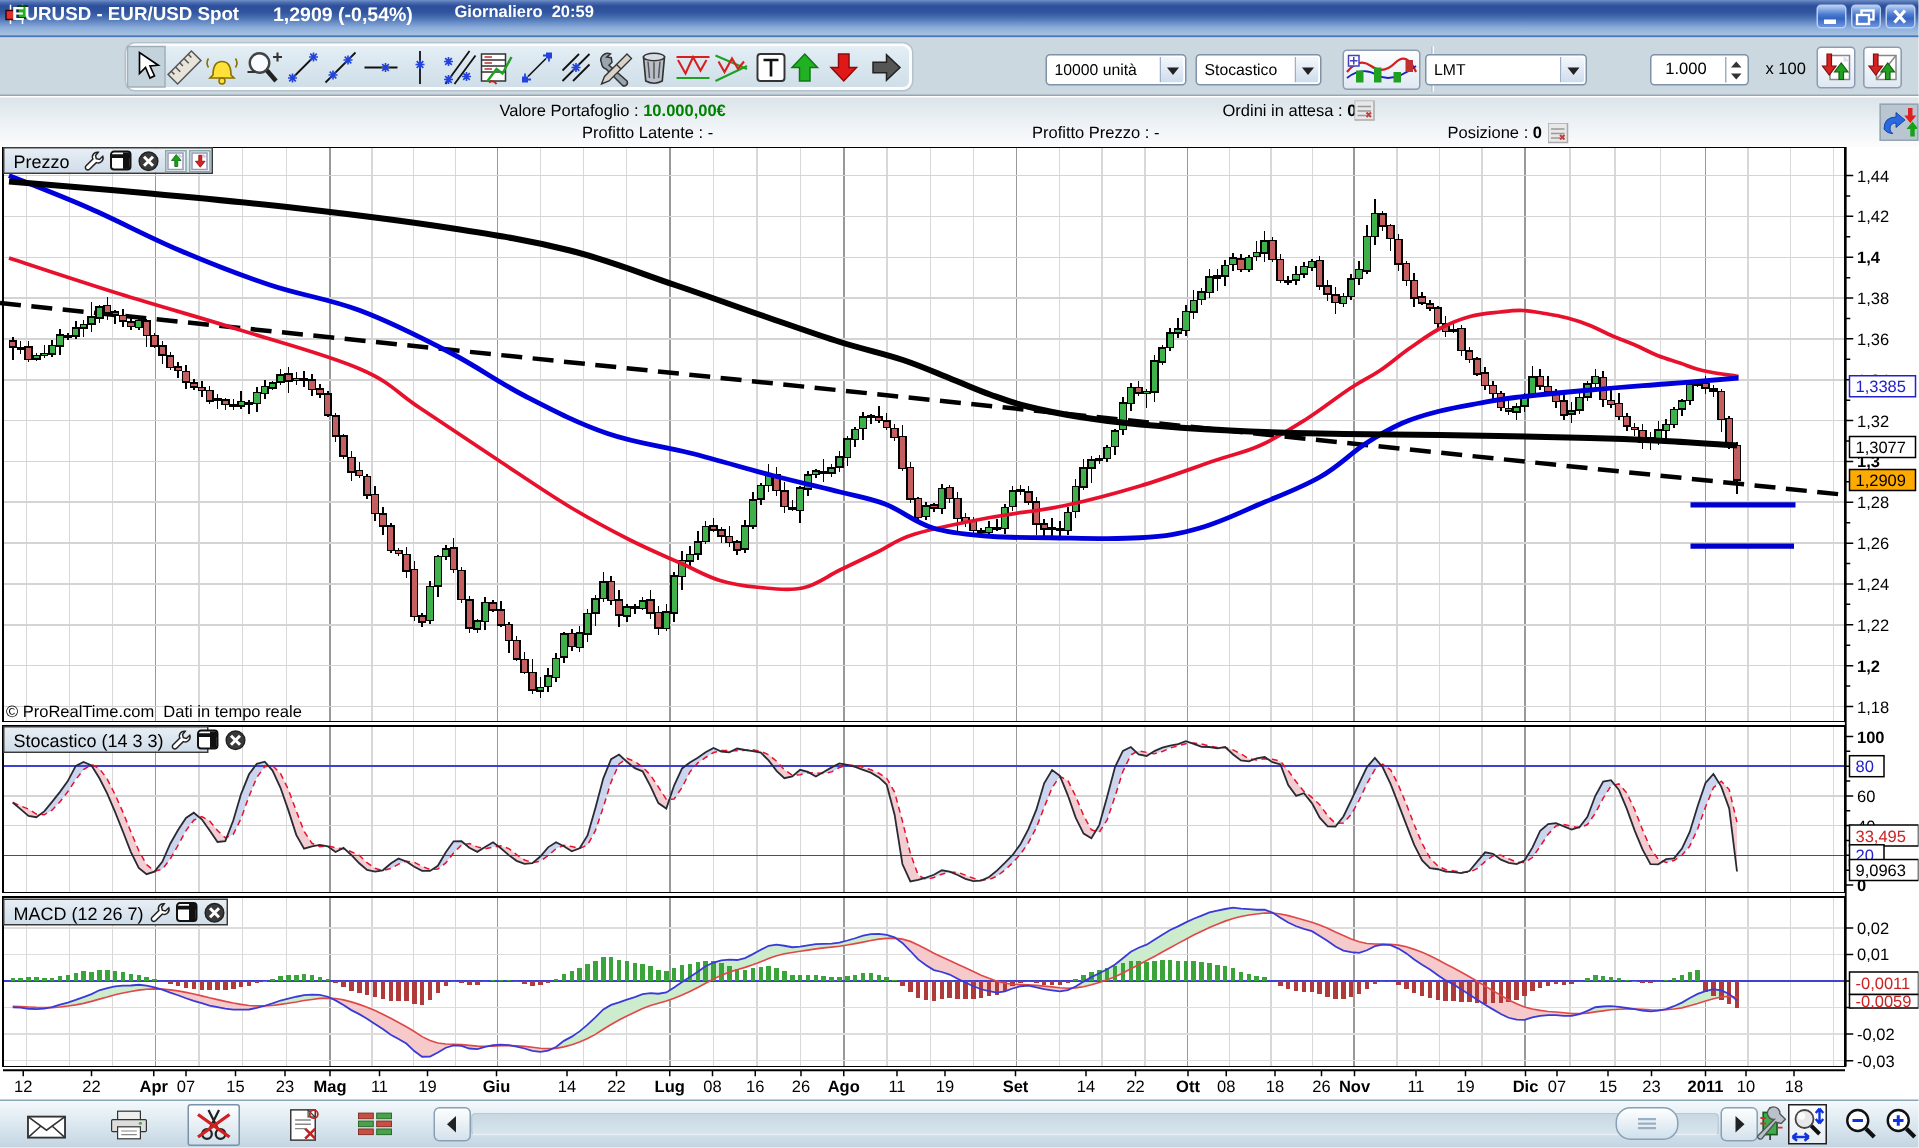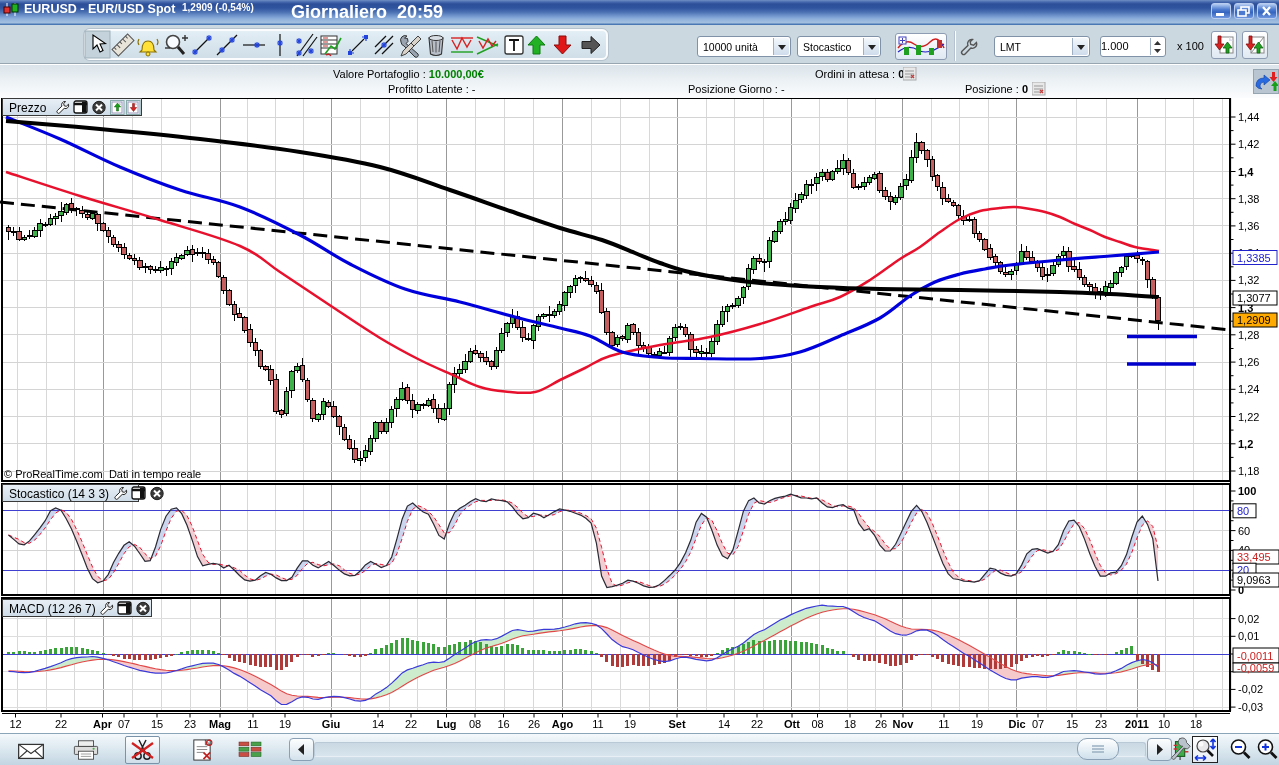--- a/index.html
+++ b/index.html
@@ -1080,23 +1080,23 @@
     <text x="1196" y="728" font-size="11" fill="#000" text-anchor="middle">18</text>
   </svg>
 
 <div class="abs" id="titlebar">
  <svg class="abs" style="left:3px;top:3px" width="18" height="13" viewBox="0 0 18 13">
   <line x1="4" y1="0" x2="4" y2="13" stroke="#fff" stroke-width="1"></line>
   <rect x="1" y="4" width="6" height="6" fill="#e03030" stroke="#400" stroke-width="1"></rect>
   <line x1="12" y1="0" x2="12" y2="13" stroke="#fff" stroke-width="1"></line>
   <rect x="9" y="1" width="6" height="8" fill="#20b020" stroke="#030" stroke-width="1"></rect>
  </svg>
- <div class="txt" style="left:24px">EURUSD - EUR/USD Spot</div>
-    <div class="txt" style="left:182px;font-size:10px">1,2909 (-0,54%)</div>
-    <div class="txt" style="left:291px;font-size:18px">Giornaliero&nbsp;&nbsp;20:59</div>
+ <div class="txt" style="left:8px">EURUSD - EUR/USD Spot</div>
+    <div class="txt" style="left:182px;font-size:13px">1,2909 (-0,54%)</div>
+    <div class="txt" style="left:303px;font-size:11px">Giornaliero&nbsp;&nbsp;20:59</div>
  <div class="winbtn" style="left:1211px"><svg width="18" height="14">
         <rect x="4" y="9" width="8" height="3" fill="#fff"></rect>
       </svg></div>
  <div class="winbtn" style="left:1234px"><svg width="18" height="14">
         <rect x="6" y="3" width="8" height="6" fill="none" stroke="#fff" stroke-width="1.6"></rect>
         <rect x="3" y="6" width="8" height="6" fill="#4c7ad0" stroke="#fff" stroke-width="1.6"></rect>
       </svg></div>
  <div class="winbtn" style="left:1257px"><svg width="18" height="14">
         <path d="M5 3 L12 11 M12 3 L5 11" stroke="#fff" stroke-width="2.2"></path>
       </svg></div>
@@ -1181,26 +1181,26 @@
         <rect x="33" y="14" width="5" height="7" fill="#20a020"></rect>
         <rect x="41" y="6" width="5" height="8" fill="#c03030"></rect>
    <rect x="3" y="3" width="7" height="7" fill="#fff" stroke="#4040c0"></rect>
         <path d="M6.5 4 L6.5 9 M4 6.5 L9 6.5" stroke="#4040c0"></path>
   </svg>
  </div>
  <div class="abs" style="left:954px;top:6px;width:2px;height:30px;border-left:1px solid #b6c2d2;border-right:1px solid #fff"></div>
  <svg class="abs" style="left:959px;top:12px" width="20" height="20" viewBox="0 0 20 20">
       <path d="M13.5 2.5 a4.3 4.3 0 0 0 -4.6 6 L3.2 14 a2 2 0 1 0 2.9 2.9 L11.8 11 a4.3 4.3 0 0 0 5.6 -5.5 L14.6 8.2 L11.8 7.5 L11.2 4.8 Z" fill="none" stroke="#555" stroke-width="1.4"></path>
     </svg>
- <div class="dd" style="left:994px;width:96px">
+ <div class="dd" style="left:950px;width:108px">
       <span class="lbl">LMT</span>
       <span class="arr"></span>
     </div>
  <div class="abs" style="left:1100px;top:11px;width:66px;height:21px;border:1px solid #7f92a8;border-radius:3px;background:#fff">
-  <div style="position:absolute;left:0;right:18px;top:3px;font-size:11px;text-align:left">1.000</div>
+  <div style="position:absolute;left:0;right:18px;top:3px;font-size:11px;text-align:center">1.000</div>
   <div style="position:absolute;right:1px;top:1px;bottom:1px;width:14px;border-left:1px solid #9fb0c4">
    <svg width="13" height="18">
           <path d="M3 7 L6.5 3 L10 7 Z" fill="#333"></path>
           <path d="M3 11 L6.5 15 L10 11 Z" fill="#333"></path>
         </svg>
   </div>
  </div>
  <div class="abs info" style="left:1177px;top:15px">x 100</div>
  <div class="abs" style="left:1211px;top:6px;width:26px;height:28px;border:1px solid #8d9cb2;border-radius:3px;background:linear-gradient(#fff,#dfe8f2)">
   <svg width="24" height="26" viewBox="0 0 24 26">
@@ -1216,21 +1216,21 @@
         <path d="M8 21 L21 5" stroke="#888"></path>
         <path d="M6 4 v8 h-3 l4.5 6 l4.5 -6 h-3 v-8 z" fill="#d82222" stroke="#801010" stroke-width="0.8"></path>
         <path d="M14 21 v-5 h-3 l4.5 -6 l4.5 6 h-3 v5 z" fill="#22a022" stroke="#106010" stroke-width="0.8"></path>
       </svg>
  </div>
 </div>
 
 <div class="abs" id="infobar">
  <div class="info" style="left:333px;top:3px">Valore Portafoglio : <b style="color:#008000">10.000,00€</b></div>
  <div class="info" style="left:388px;top:18px">Profitto Latente : -</div>
- <div class="info" style="left:688px;top:18px">Posizione Giorno : -</div>
+ <div class="info" style="left:688px;top:18px">Profitto Prezzo : -</div>
  <div class="info" style="left:815px;top:3px">Ordini in attesa : <b>0</b></div>
  <svg class="abs" style="left:903px;top:2px" width="14" height="14">
       <rect x="0" y="0" width="13" height="13" fill="#e8e8e8" stroke="#aaa"></rect>
       <path d="M2 4 h9 M2 7 h9 M2 10 h6" stroke="#999"></path>
       <path d="M8 8 l3 3 M11 8 l-3 3" stroke="#c04040" stroke-width="1.4"></path>
     </svg>
  <div class="info" style="left:965px;top:18px">Posizione : <b>0</b></div>
  <svg class="abs" style="left:1032px;top:17px" width="14" height="14">
       <rect x="0" y="0" width="13" height="13" fill="#e8e8e8" stroke="#aaa"></rect>
       <path d="M2 4 h9 M2 7 h9 M2 10 h6" stroke="#999"></path>

